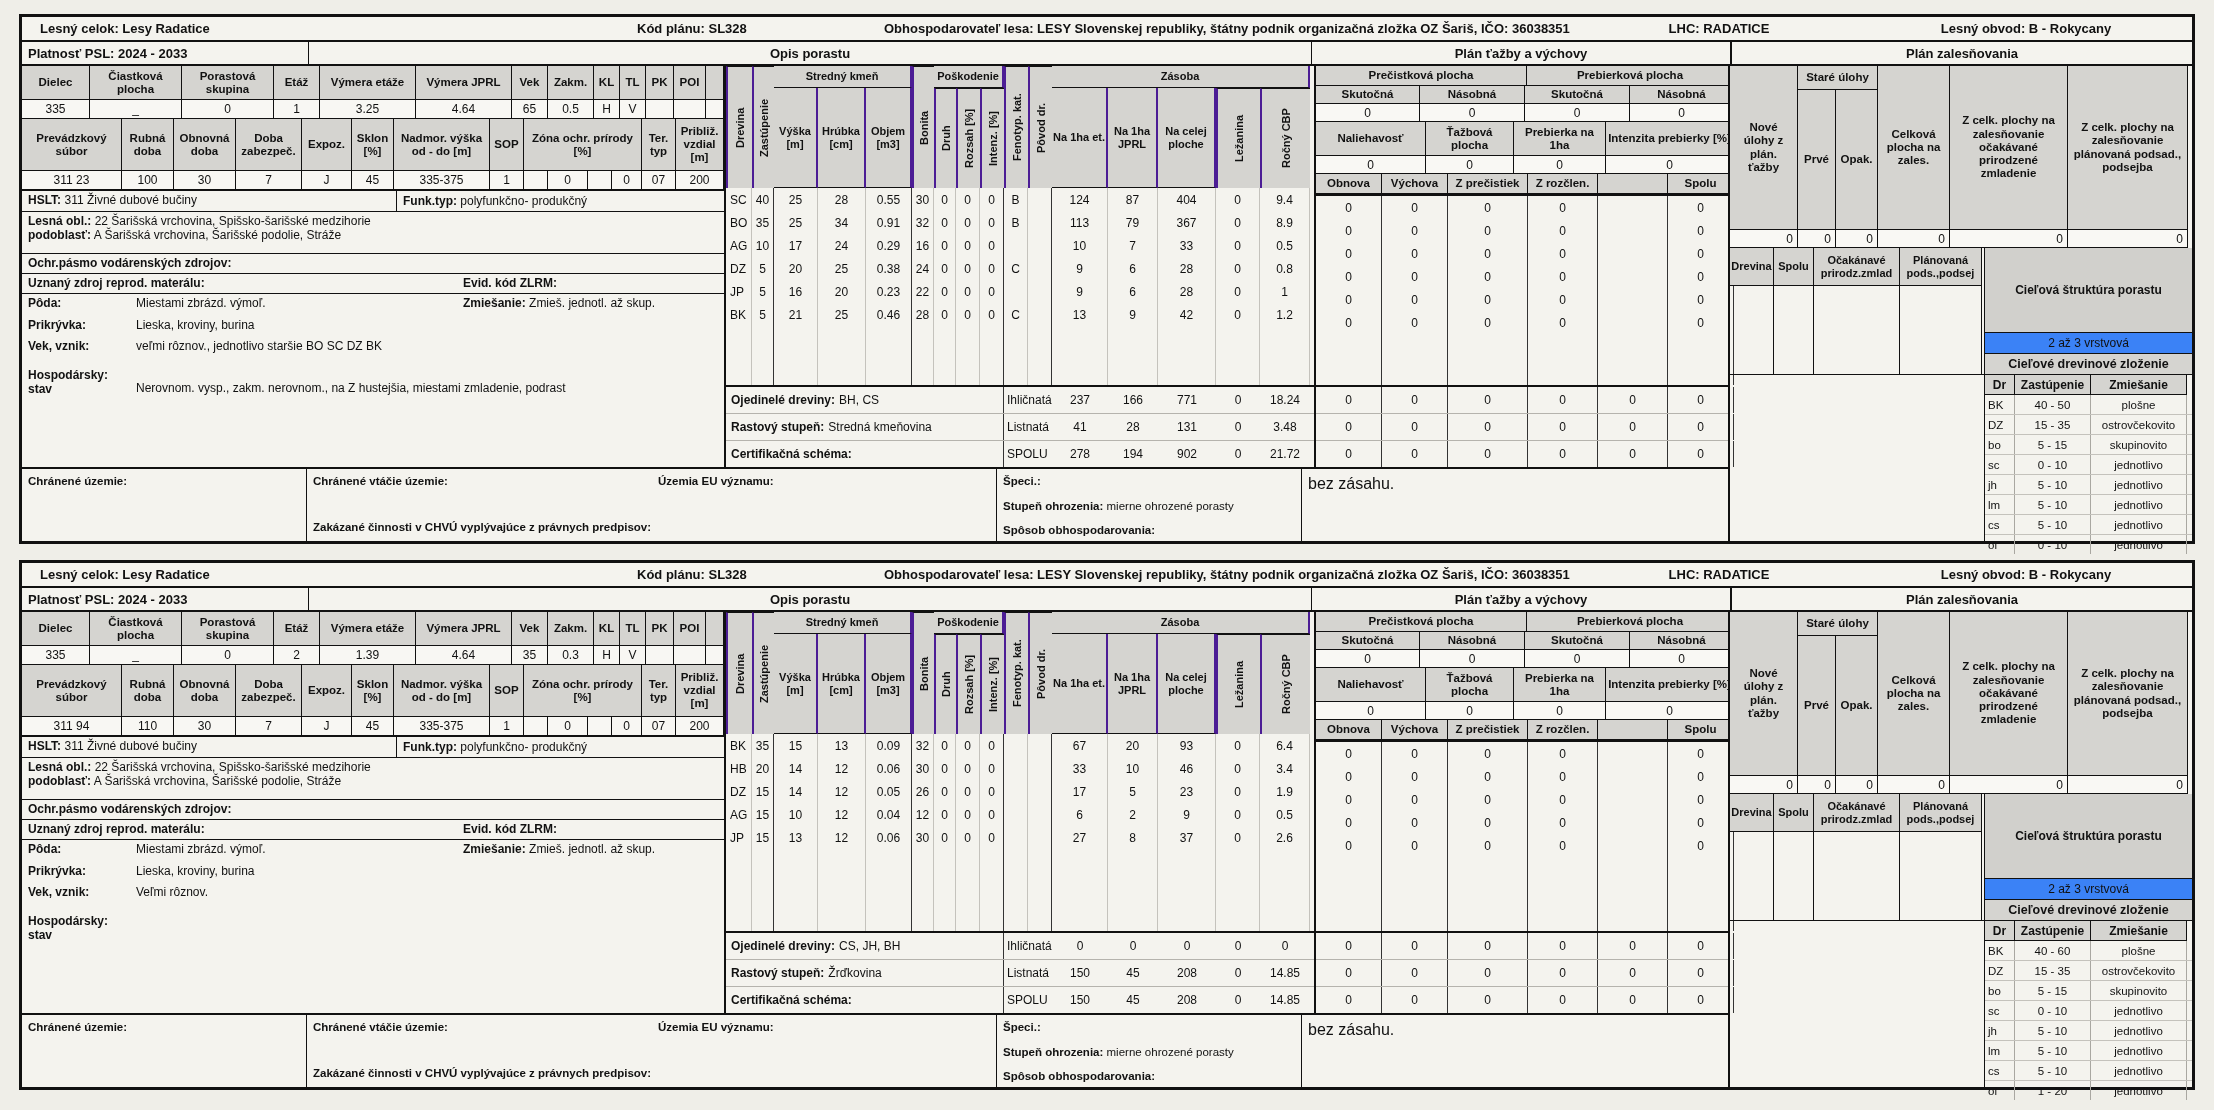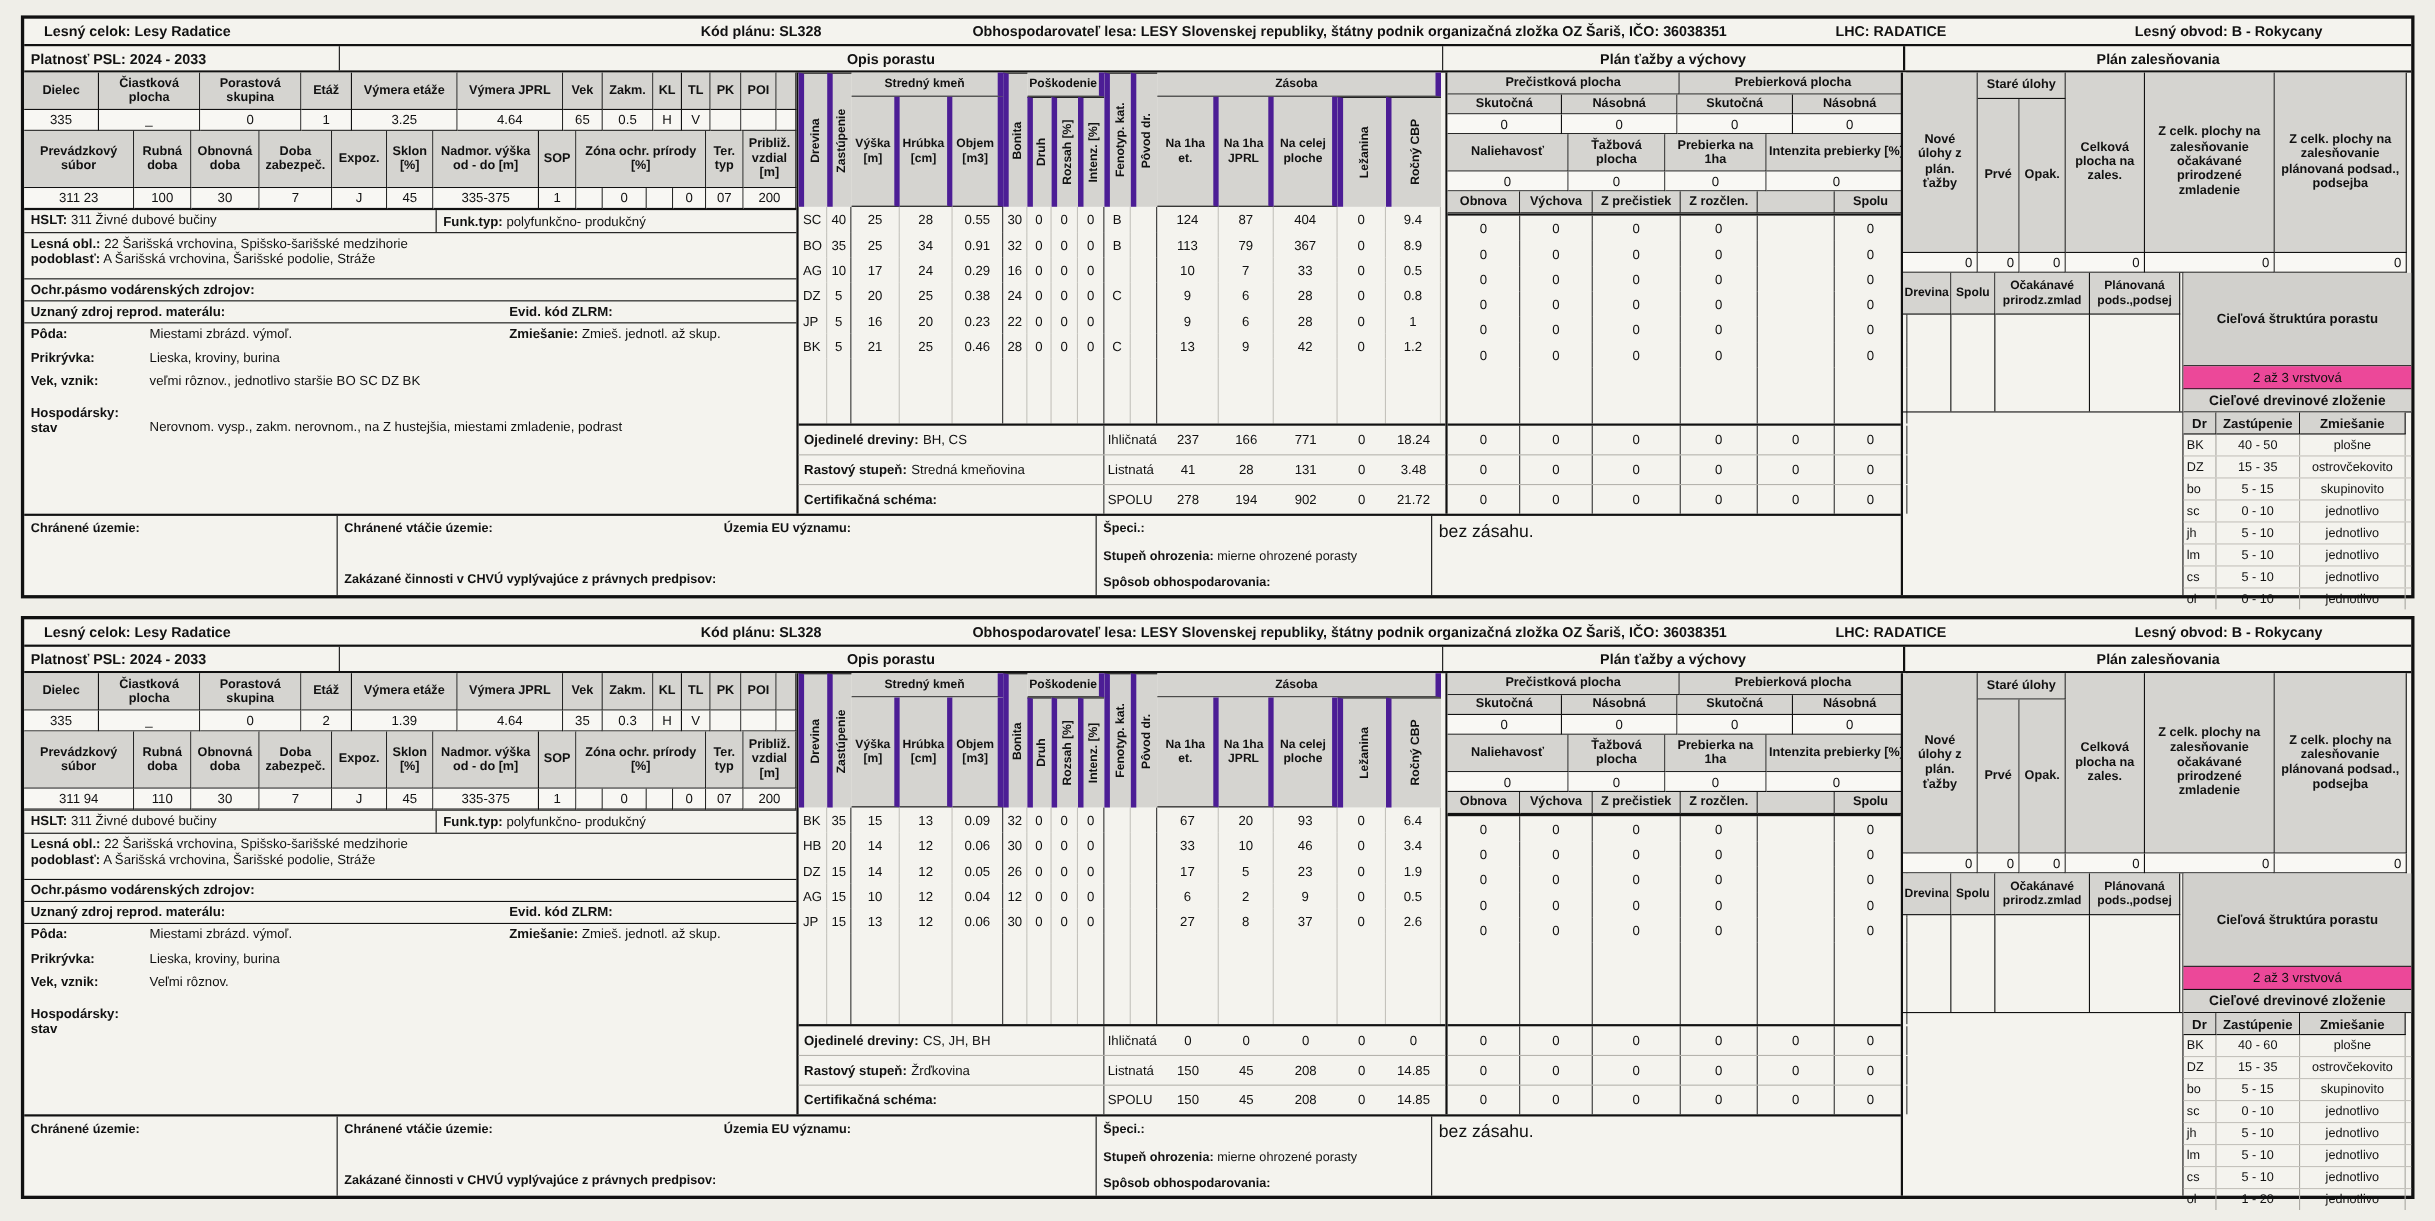--- a/index.html
+++ b/index.html
@@ -38,21 +38,21 @@
   .h34{height:34px;} .h52{height:52px;} .h19>div{height:19px;}
   .zspan{grid-column:9/13;}
   .dtable{border-bottom:1px solid #111;}
   
   .trow{border-bottom:1px solid #111;padding:2px 6px;font-size:12px;box-sizing:border-box;}
   .trow.nb{border-bottom:none;}
   .frow{display:flex;}
   .lbl105{width:108px;flex:none;font-weight:bold;}
   
   .sphdr{display:grid;grid-template-columns:var(--spc);grid-template-rows:22px 100px;flex:none;}
-  .sph{background:#d5d4d0;border-right:5px solid #4c1d95;border-bottom:1px solid #111;display:flex;align-items:center;justify-content:center;
+  .sph{background:#d5d4d0;border-right:2px solid #4c1d95;border-bottom:1px solid #111;display:flex;align-items:center;justify-content:center;
        text-align:center;font-weight:bold;font-size:11px;line-height:1.1;padding:1px;box-sizing:border-box;}
   .rot{writing-mode:vertical-rl;transform:rotate(180deg);}
   .sp-c1{grid-area:1/1/3/2;} .sp-c2{grid-area:1/2/3/3;} .sp-g1{grid-area:1/3/2/6;} .sp-h3{grid-area:2/3/3/4;}
   .sp-h4{grid-area:2/4/3/5;} .sp-h5{grid-area:2/5/3/6;} .sp-bon{grid-area:1/6/3/7;} .sp-g2{grid-area:1/7/2/10;}
   .sp-d7{grid-area:2/7/3/8;} .sp-d8{grid-area:2/8/3/9;} .sp-d9{grid-area:2/9/3/10;} .sp-fen{grid-area:1/10/3/11;}
   .sp-pov{grid-area:1/11/3/12;} .sp-g3{grid-area:1/12/2/17;} .sp-n1{grid-area:2/12/3/13;} .sp-n2{grid-area:2/13/3/14;}
   .sp-n3{grid-area:2/14/3/15;} .sp-lez{grid-area:2/15/3/16;} .sp-cbp{grid-area:2/16/3/17;}
   .spbody{flex:1;display:flex;flex-direction:column;min-height:0;}
   .sprow{display:grid;grid-template-columns:var(--spc);height:23px;flex:none;}
   .sprow.spfill{flex:1;height:auto;}
@@ -92,21 +92,21 @@
   .zsecond{flex:1;display:flex;min-height:0;}
   .zleft{width:254px;flex:none;display:flex;flex-direction:column;border-right:1.5px solid #111;}
   .zlhdr{display:grid;grid-template-columns:var(--gzl);height:38px;flex:none;}
   .zlh{background:#d5d4d0;border-right:1px solid #111;border-bottom:1px solid #111;display:flex;align-items:center;justify-content:center;
        text-align:center;font-weight:bold;font-size:11px;line-height:1.1;padding:1px;box-sizing:border-box;}
   .zlbody{display:grid;grid-template-columns:var(--gzl);height:88px;border-bottom:1.5px solid #111;flex:none;}
   .zlbody div{border-right:1px solid #111;}
   .zright{flex:1;display:flex;flex-direction:column;min-width:0;}
   .ztitle{height:84px;flex:none;background:#d1d0cc;border-bottom:1.5px solid #111;display:flex;align-items:center;justify-content:center;
           font-weight:bold;font-size:12px;}
-  .zvrst{height:20px;flex:none;background:#ec4899;border-bottom:1.5px solid #111;display:flex;align-items:center;justify-content:center;font-size:12px;}
+  .zvrst{height:20px;flex:none;background:#3b82f6;border-bottom:1.5px solid #111;display:flex;align-items:center;justify-content:center;font-size:12px;}
   .zciel{height:20px;flex:none;background:#d5d4d0;border-bottom:1.5px solid #111;display:flex;align-items:center;justify-content:center;
          font-weight:bold;font-size:12.5px;}
   .ztghdr{display:grid;grid-template-columns:var(--gzt);height:20px;flex:none;}
   .zth{background:#d5d4d0;border-right:1px solid #111;border-bottom:1px solid #111;display:flex;align-items:center;font-weight:bold;
        font-size:12px;justify-content:center;box-sizing:border-box;}
   .tgrows{flex:1;display:flex;flex-direction:column;}
   .tgrow{display:grid;grid-template-columns:var(--gzt);height:19px;flex:none;border-top:1px solid #c4c2bc;font-size:11.5px;}
   .tgrow:first-child{border-top:none;}
   .tg{display:flex;align-items:center;justify-content:center;border-right:1px solid #a9a7a1;box-sizing:border-box;}
   .tg0{justify-content:flex-start;padding-left:3px;}

